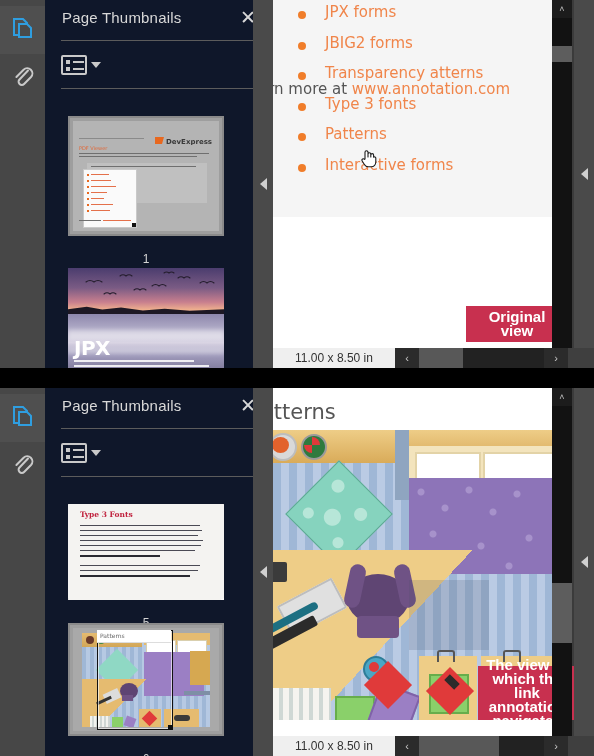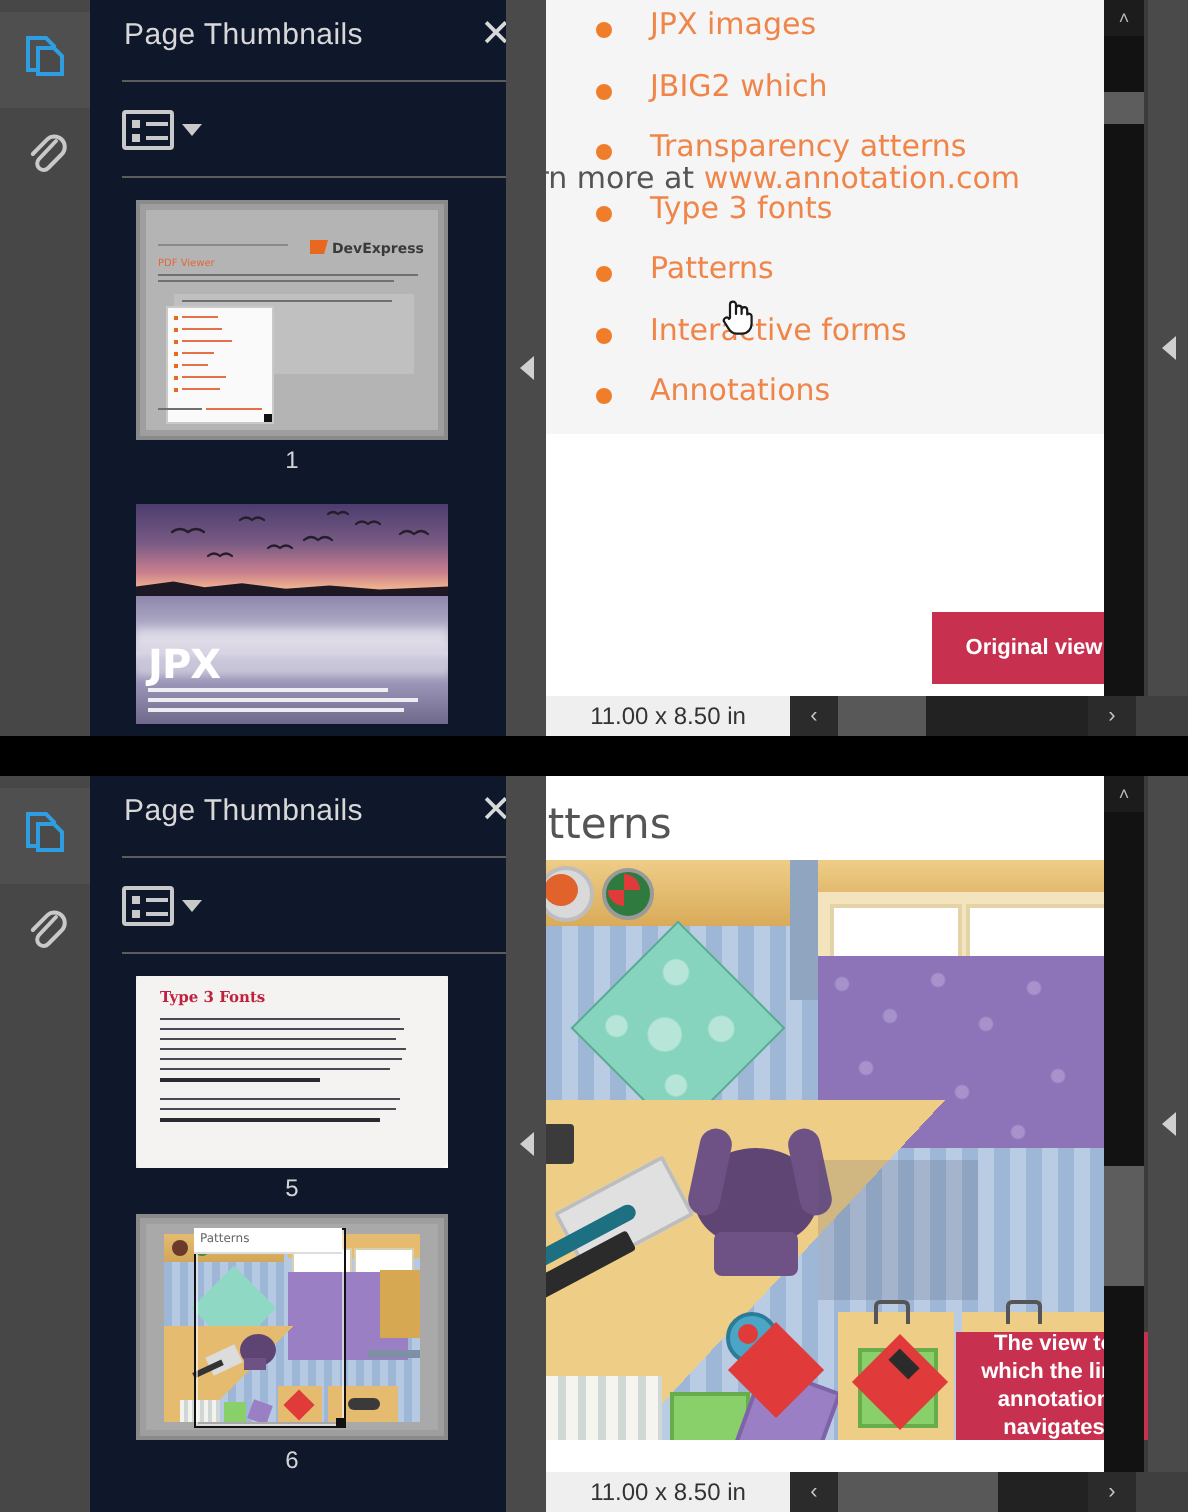--- a/index.html
+++ b/index.html
@@ -34,21 +34,21 @@
   .listbtn i{position:absolute;background:#c9c9c9;}
   .listbtn .d1{left:3px;top:3px;width:4px;height:4px;}
   .listbtn .d2{left:3px;top:10px;width:4px;height:4px;}
   .listbtn .l1{left:10px;top:4px;width:11px;height:2px;}
   .listbtn .l2{left:10px;top:11px;width:11px;height:2px;}
   .caret{width:0;height:0;border-left:5px solid transparent;border-right:5px solid transparent;border-top:6px solid #c9c9c9;}
 
   
   .thumbs{position:absolute;left:0;top:92px;right:0;bottom:0;overflow:hidden;}
   .thumb-wrap{position:absolute;width:186px;}
-  .thumb-box{position:relative;width:156px;margin:0 auto;border:2px solid #6e6e6e;background:#a9a9a9;box-sizing:border-box;}
+  .thumb-box{position:relative;width:156px;margin:16px auto;border:2px solid #6e6e6e;background:#a9a9a9;box-sizing:border-box;}
   .thumb-box.sel{border-color:#8a8a8a;background:#9e9e9e;padding:3px;}
   .thumb-page{position:relative;width:100%;background:#fff;overflow:hidden;}
   .thumb-num{text-align:center;color:#d4d4d4;font-size:12px;margin-top:3px;}
 
   
   .sb-v{position:absolute;width:20px;background:#121212;}
   .sb-v .arrow{position:absolute;left:0;width:20px;height:17px;background:#1c1c1c;color:#bcbcbc;font-size:9px;text-align:center;line-height:17px;}
   .sb-v .arrow.up{top:0;}
   .sb-v .arrow.dn{bottom:0;}
   .sb-v .thumbb{position:absolute;left:0;width:20px;background:#666;}
@@ -68,21 +68,21 @@
   .bl-row{position:relative;height:30.5px;}
   .bl-dot{position:absolute;left:25px;top:11px;width:8px;height:8px;border-radius:50%;background:#f07d2a;}
   .bl-txt{position:absolute;left:52px;top:3px;font-size:15px;color:#f0854a;font-family:"DejaVu Sans",sans-serif;}
   .learn{position:absolute;font-size:15px;color:#555;font-family:"DejaVu Sans",sans-serif;white-space:nowrap;}
   .learn a{color:#f0854a;text-decoration:none;}
 
   
   .cursor{position:absolute;width:16px;height:18px;}
 
   
-  .callout{position:absolute;background:#c8304f;color:#fff;font-size:11px;font-weight:bold;
+  .callout{position:absolute;background:#c8304f;color:#fff;font-size:15px;font-weight:bold;
            display:flex;align-items:center;justify-content:center;text-align:center;line-height:14px;padding:4px 8px;box-sizing:border-box;}
 
   
   .vbar{position:absolute;left:0;right:0;bottom:0;height:20px;background:#2b2b2b;display:flex;}
   .vbar .size{width:122px;background:#efefef;color:#333;font-size:12px;display:flex;align-items:center;justify-content:center;}
   .vbar .hs{position:relative;flex:1;background:#222;}
   .hs .hsarrow{position:absolute;top:0;width:24px;height:20px;color:#c8c8c8;font-size:11px;line-height:20px;text-align:center;background:#2b2b2b;}
   .hs .hsarrow.l{left:0;}
   .hs .hsarrow.r{right:0;}
   .hs .hsthumb{position:absolute;top:0;height:20px;background:#585858;}
@@ -228,45 +228,41 @@
 
     <div class="split" style="left:253px;top:0;height:368px;">
       <span class="tri-left"></span>
     </div>
 
     <div class="viewer" style="left:273px;top:0;width:321px;height:368px;">
       <div class="page" style="right:42px;bottom:20px;">
         <div class="bullets" style="height:217px;">
           <div class="bl-row">
             <span class="bl-dot"></span>
-            <span class="bl-txt">JPX images</span>
+            <span class="bl-txt">JPX forms</span>
           </div>
           <div class="bl-row">
             <span class="bl-dot"></span>
-            <span class="bl-txt">JBIG2 which</span>
+            <span class="bl-txt">JBIG2 forms</span>
           </div>
           <div class="bl-row">
             <span class="bl-dot"></span>
             <span class="bl-txt">Transparency atterns</span>
           </div>
           <div class="bl-row">
             <span class="bl-dot"></span>
             <span class="bl-txt">Type 3 fonts</span>
           </div>
           <div class="bl-row">
             <span class="bl-dot"></span>
             <span class="bl-txt">Patterns</span>
           </div>
           <div class="bl-row">
             <span class="bl-dot"></span>
             <span class="bl-txt">Interactive forms</span>
-          </div>
-          <div class="bl-row">
-            <span class="bl-dot"></span>
-            <span class="bl-txt">Annotations</span>
           </div>
         </div>
 
         <span class="cursor" style="left:88px;top:148px;">
           <svg width="16" height="20" viewBox="0 0 16 20">
             <path d="M4 11 V4.3 a1.5 1.5 0 0 1 3 0 V9 V6.2 a1.4 1.4 0 0 1 2.8 0 V9 V7 a1.4 1.4 0 0 1 2.8 0 V9.2 a1.3 1.3 0 0 1 2.2 1 v3.6 c0 2.6 -1.8 5 -4.6 5 h-3 c-2 0 -3 -1 -4 -2.6 L1.2 13 a1.4 1.4 0 0 1 2.3 -1.6 z" fill="#fff" stroke="#1a1a1a" stroke-width="1.1" stroke-linejoin="round"></path>
           </svg>
         </span>
 
         <div class="learn" style="left:-14px;top:80px;">

